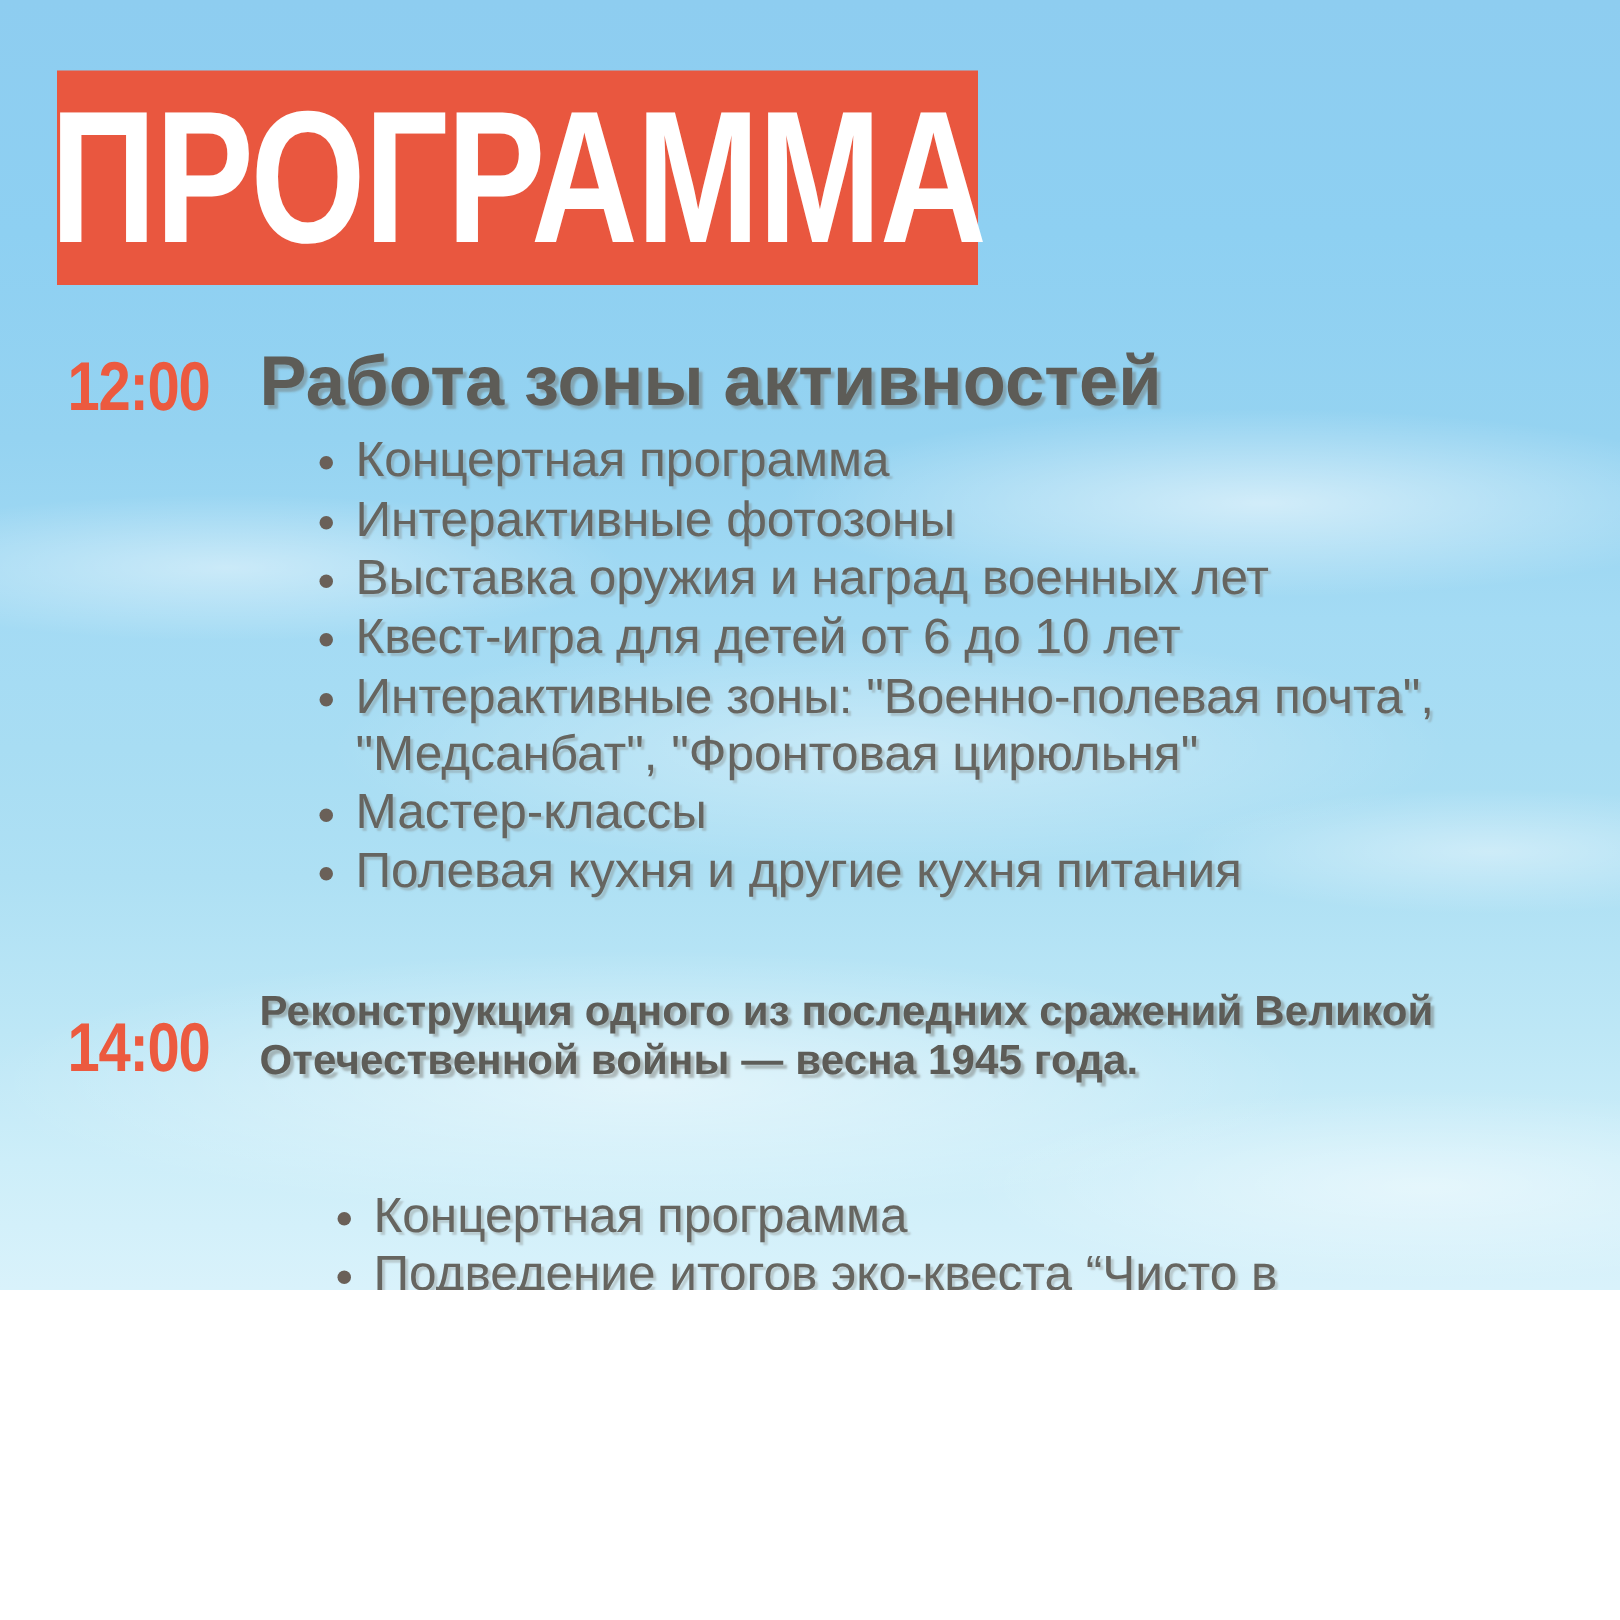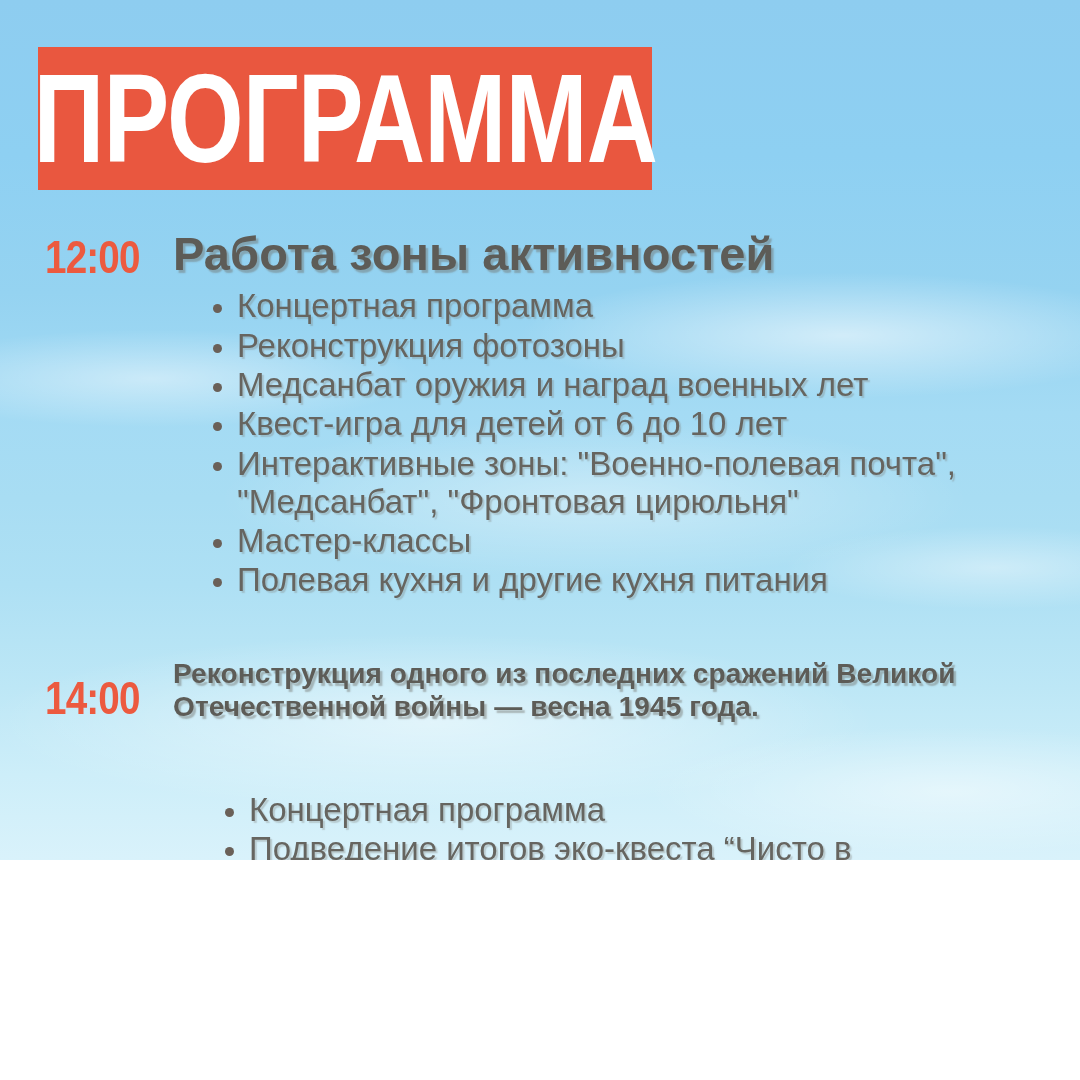--- a/index.html
+++ b/index.html
@@ -151,22 +151,22 @@
 
   <div class="schedule">
 
     <div class="block">
       <div class="block-head">
         <div class="time">12:00</div>
         <div class="head-title">Работа зоны активностей</div>
       </div>
       <ul class="bullets indent-a">
         <li>Концертная программа</li>
-        <li>Реконструкция фотозоны</li>
-        <li>Медсанбат оружия и наград военных лет</li>
+        <li>Интерактивные фотозоны</li>
+        <li>Выставка оружия и наград военных лет</li>
         <li>Квест-игра для детей от 6 до 10 лет</li>
         <li>Интерактивные зоны: "Военно-полевая почта", "Медсанбат", "Фронтовая цирюльня"</li>
         <li>Мастер-классы</li>
         <li>Полевая кухня и другие кухня питания</li>
       </ul>
     </div>
 
     <div class="gap-a"></div>
 
     <div class="block">

